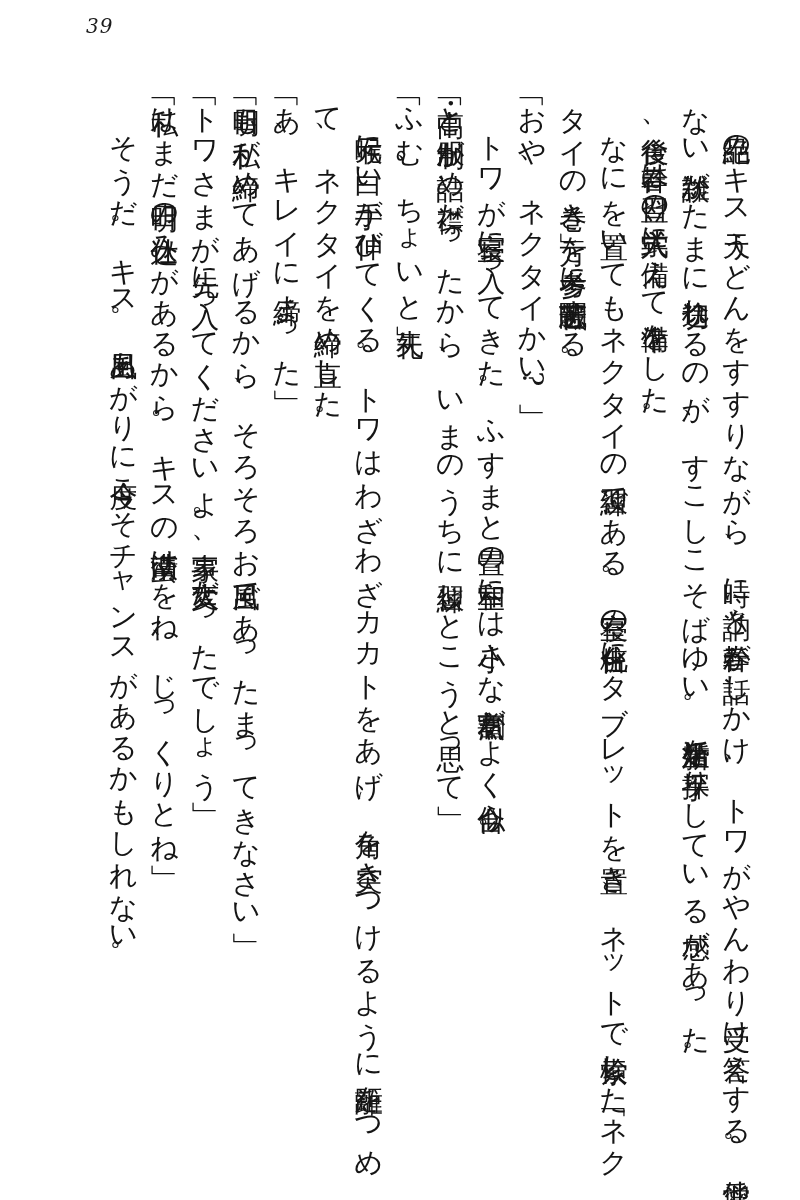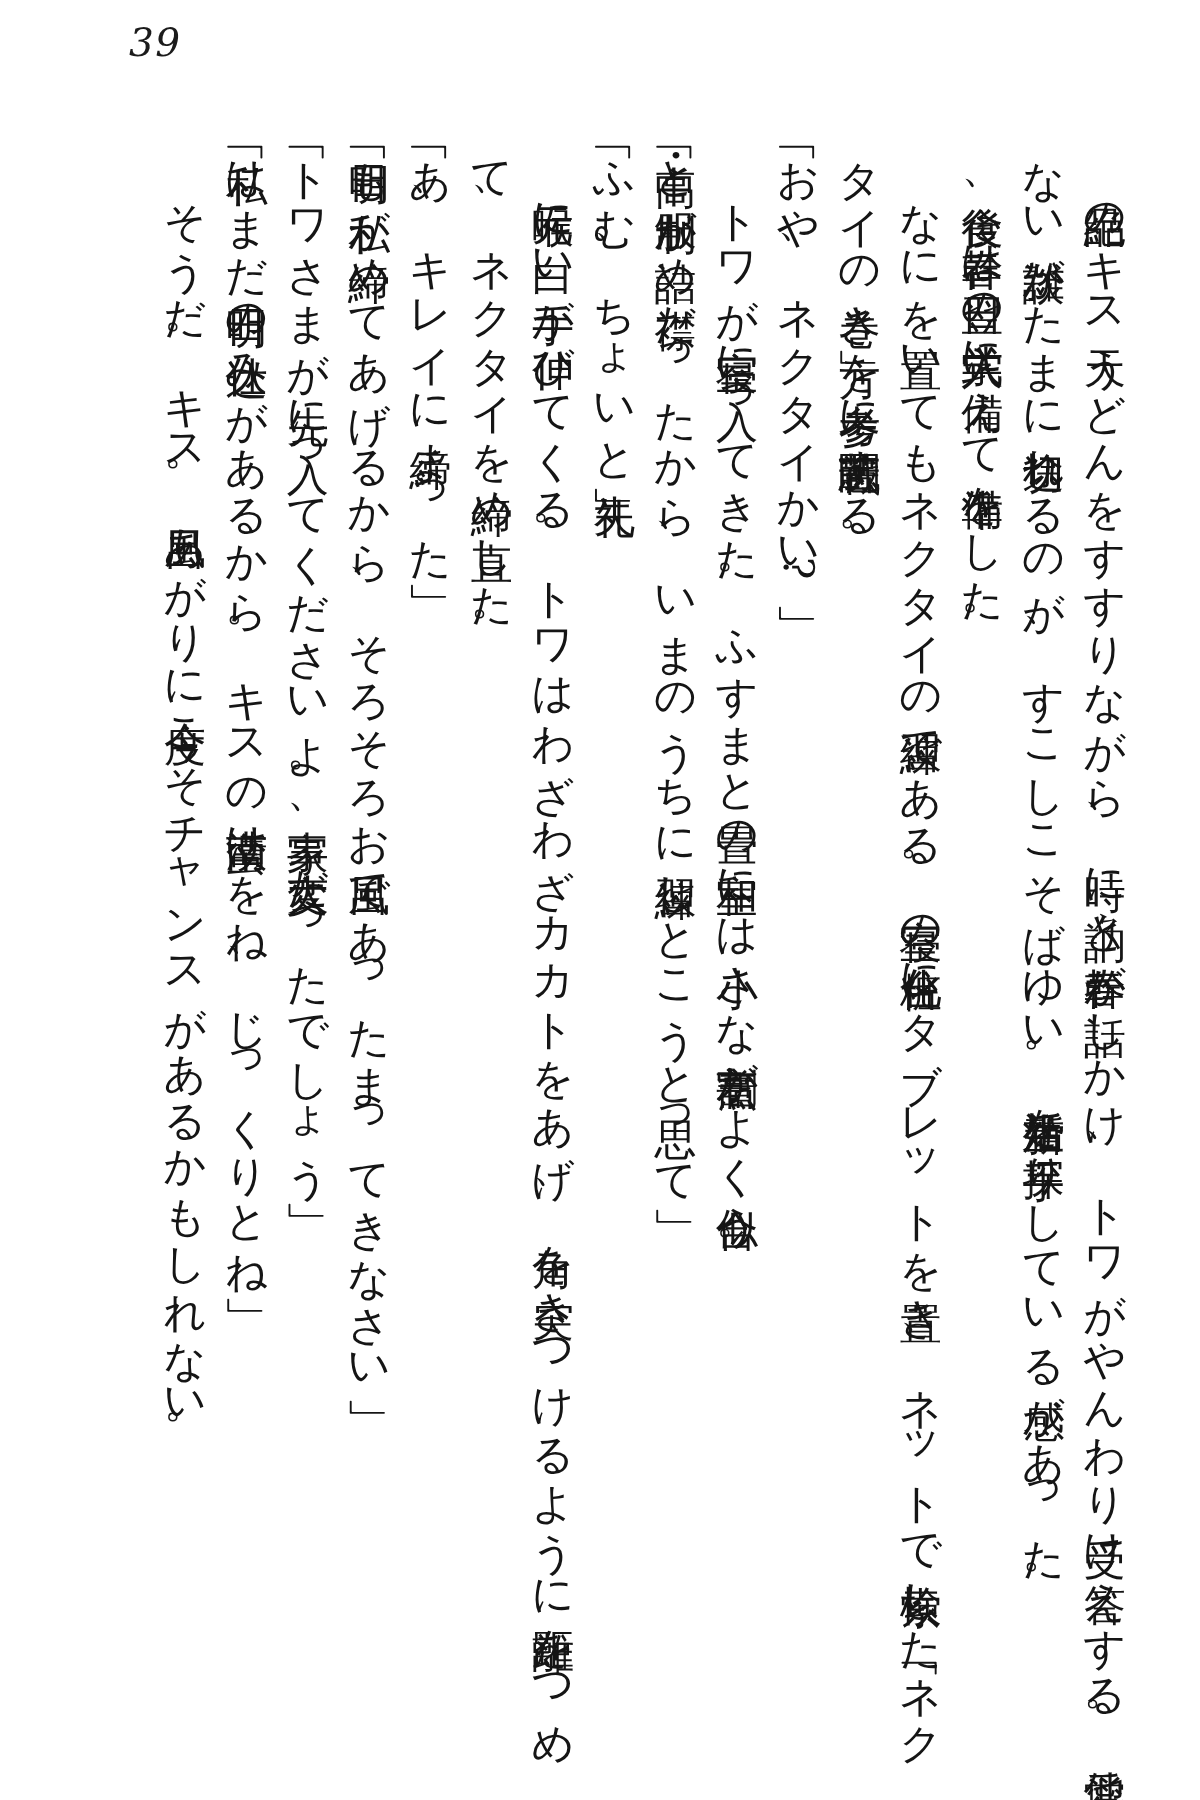--- a/index.html
+++ b/index.html
@@ -12,21 +12,21 @@
     height: 1200px;
     position: relative;
     overflow: hidden;
     font-family: "DejaVu Serif", "Liberation Serif", serif;
     color: #161616;
   }
   .page-number {
     position: absolute;
     top: 14px;
     left: 86px;
-    font-size: 26px;
+    font-size: 20px;
     font-style: italic;
     color: #1b1b1b;
     letter-spacing: 1px;
   }
   .text-block {
     position: absolute;
     top: 88px;
     right: 44px;
     height: 1082px;
     writing-mode: vertical-rl;

